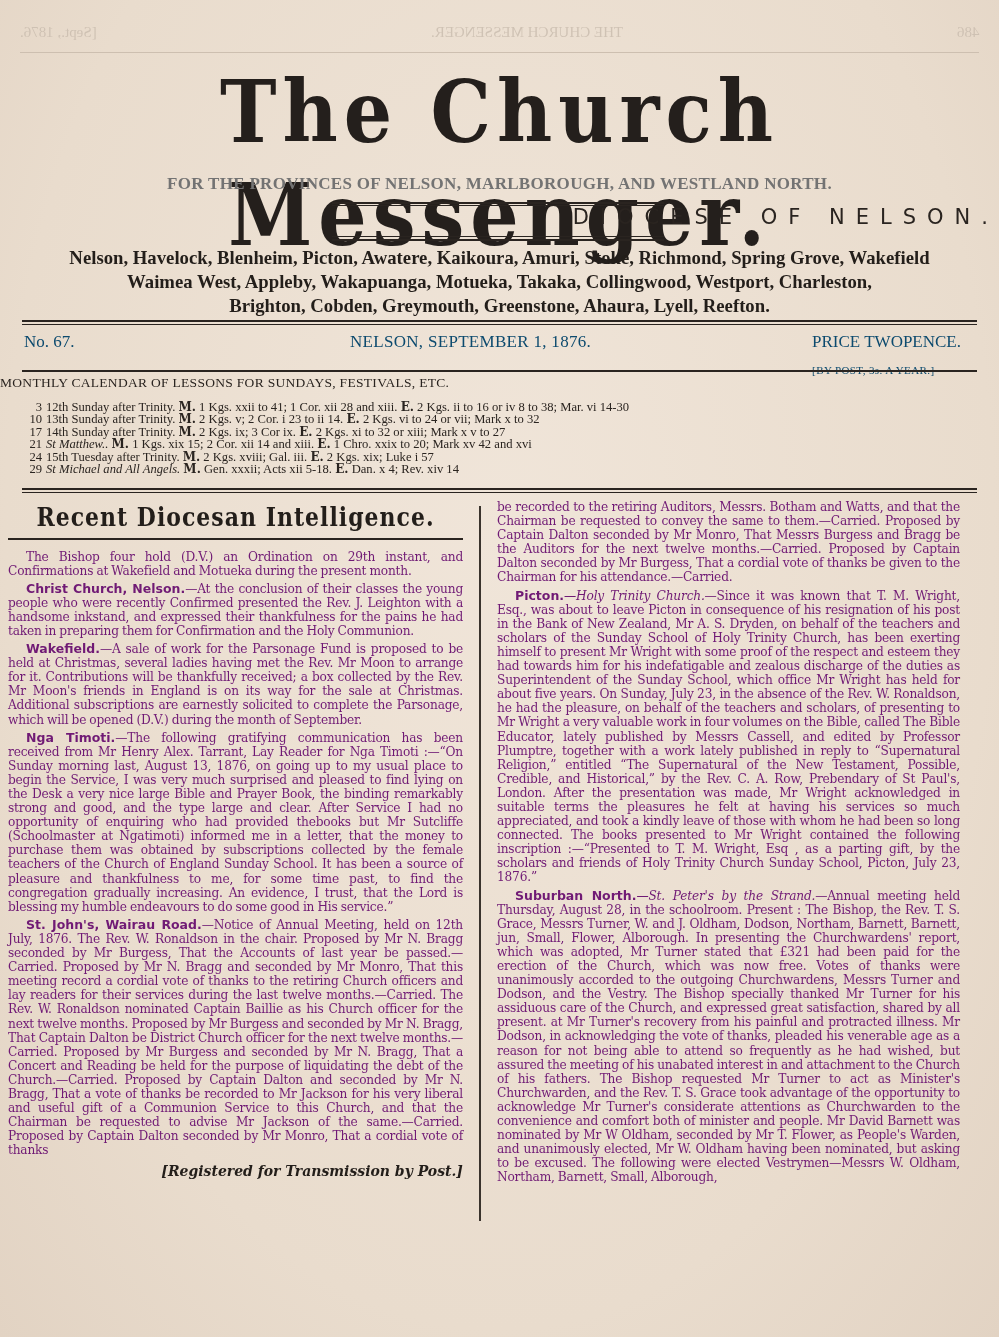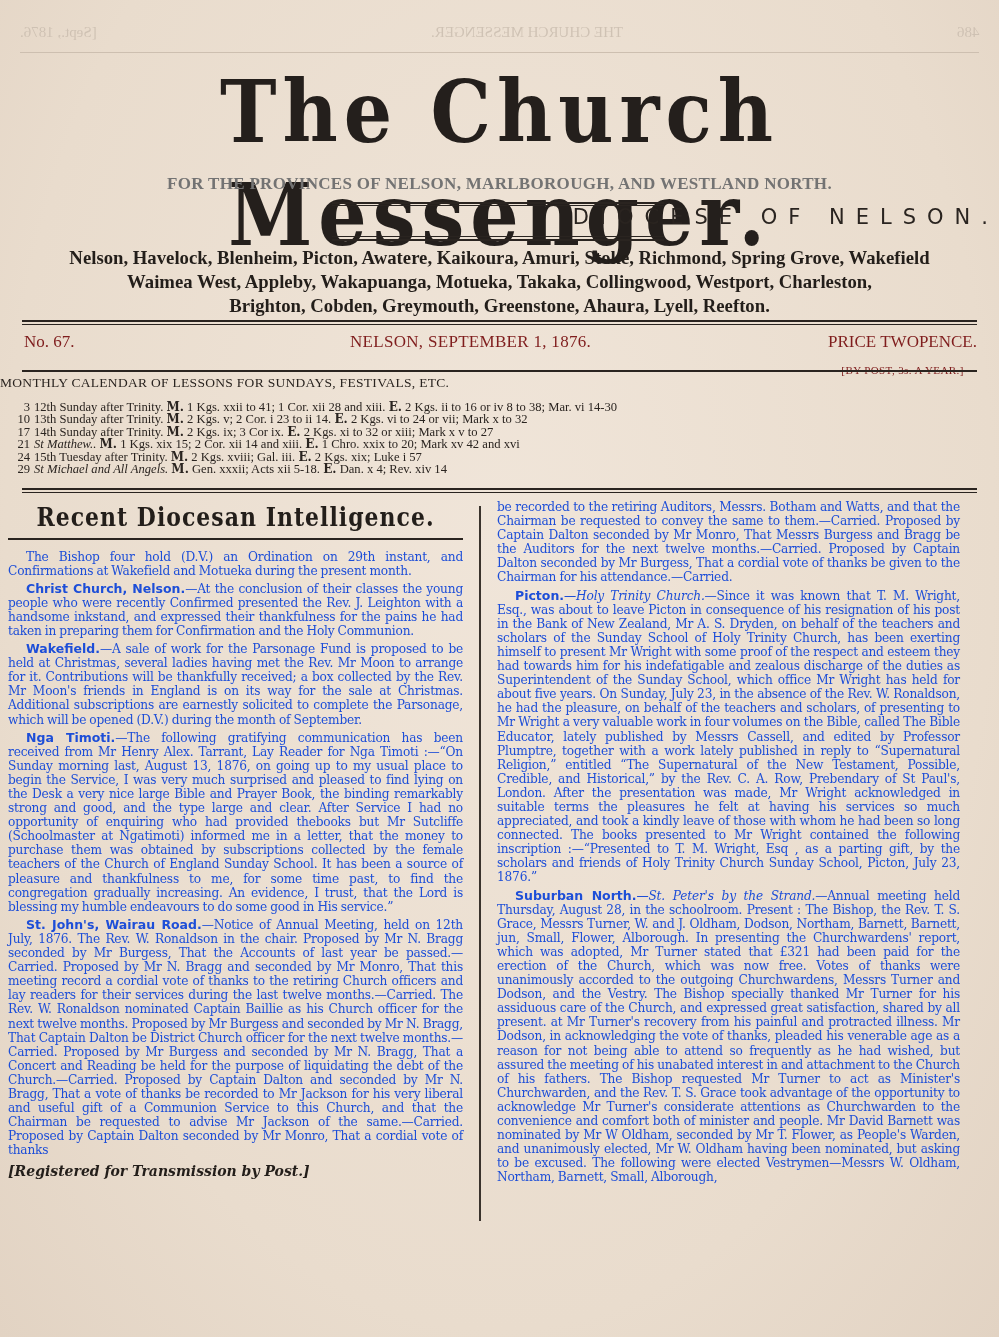--- a/index.html
+++ b/index.html
@@ -37,59 +37,59 @@
     color: #2a2420; font-weight: normal;
   }
   .places {
     position: absolute; top: 246px; left: 0; width: 999px; text-align: center;
     font-family: "Liberation Serif", serif; font-weight: bold; font-size: 19.5px;
     line-height: 24px; color: #231e1a; transform: scaleX(.96);
   }
   .rule-full { position: absolute; left: 22px; right: 22px; height: 1.5px; background: #2a2420; }
   .issue-row {
     position: absolute; top: 332px; left: 22px; right: 22px; height: 36px;
-    font-family: "Liberation Serif", serif; font-size: 17px; color: #7f1d1d;
+    font-family: "Liberation Serif", serif; font-size: 17px; color: #0c4a6e;
   }
   .issue-no { position: absolute; left: 2px; top: 0; }
   .issue-date { position: absolute; left: 300px; top: 0; letter-spacing: .3px; margin-left: 28px; }
-  .issue-price { position: absolute; right: 0; top: 0; text-align: center; }
+  .issue-price { position: absolute; right: 16px; top: 0; text-align: left; }
   .issue-price .sub { display: block; font-size: 11px; letter-spacing: .4px; margin-top: 12px; }
 
   .calendar-title {
     position: absolute; top: 375px; left: 0; width: 999px; text-align: left;
     font-family: Liberation Serif, serif; font-size: 13.5px; letter-spacing: .3px;
   }
-  .calendar { position: absolute; top: 401px; left: 14px; width: 960px;
+  .calendar { position: absolute; top: 401px; left: 26px; width: 960px;
     font-family: "Liberation Serif", serif; font-size: 12.6px; line-height: 12.4px; }
   .cal-row { white-space: nowrap; }
   .cal-day { display: inline-block; width: 16px; text-align: right; margin-right: 4px; }
   .cal-name.italic { font-style: italic; }
   .cal-m, .cal-e { font-family: "DejaVu Serif", serif; font-weight: bold; font-size: 12px; }
 
   .col-left { position: absolute; top: 500px; left: 8px; width: 455px; }
   .col-divider { position: absolute; top: 506px; left: 479px; width: 1.5px; height: 715px; background: #3a332d; }
   .col-right { position: absolute; top: 500px; left: 497px; width: 463px; }
 
   .section-head {
     text-align: center; font-family: "DejaVu Serif", serif; font-weight: bold;
     font-size: 22px; letter-spacing: 1px; color: #231e1a; height: 34px; line-height: 34px;
     transform: scaleY(1.15);
   }
   .section-rule { height: 1.5px; background: #2a2420; margin: 4px 0 10px 0; }
 
   .para {
     margin: 0 0 4px 0; text-align: justify; text-indent: 18px;
     font-family: "DejaVu Serif", serif; font-size: 12.2px; line-height: 14.1px;
-    letter-spacing: -.2px; color: #1d4ed8; word-spacing: -.5px;
+    letter-spacing: -.2px; color: #701a75; word-spacing: -.5px;
   }
   .para.noindent { text-indent: 0; }
   .lead { font-family: "DejaVu Sans", sans-serif; font-weight: bold; font-size: 12.5px; letter-spacing: 0; }
   .lead-it { font-style: italic; }
   .registered {
-    text-align: left; font-family: "DejaVu Serif", serif; font-style: italic; font-weight: bold;
+    text-align: right; font-family: "DejaVu Serif", serif; font-style: italic; font-weight: bold;
     font-size: 14px; margin-top: 6px; color: #231e1a;
   }
 </style>
 </head>
 <body>
 
 <div class="page">
 
   <div class="ghost-header">
     <span style="transform:scaleX(-1);display:inline-block">[Sept., 1876.</span>

